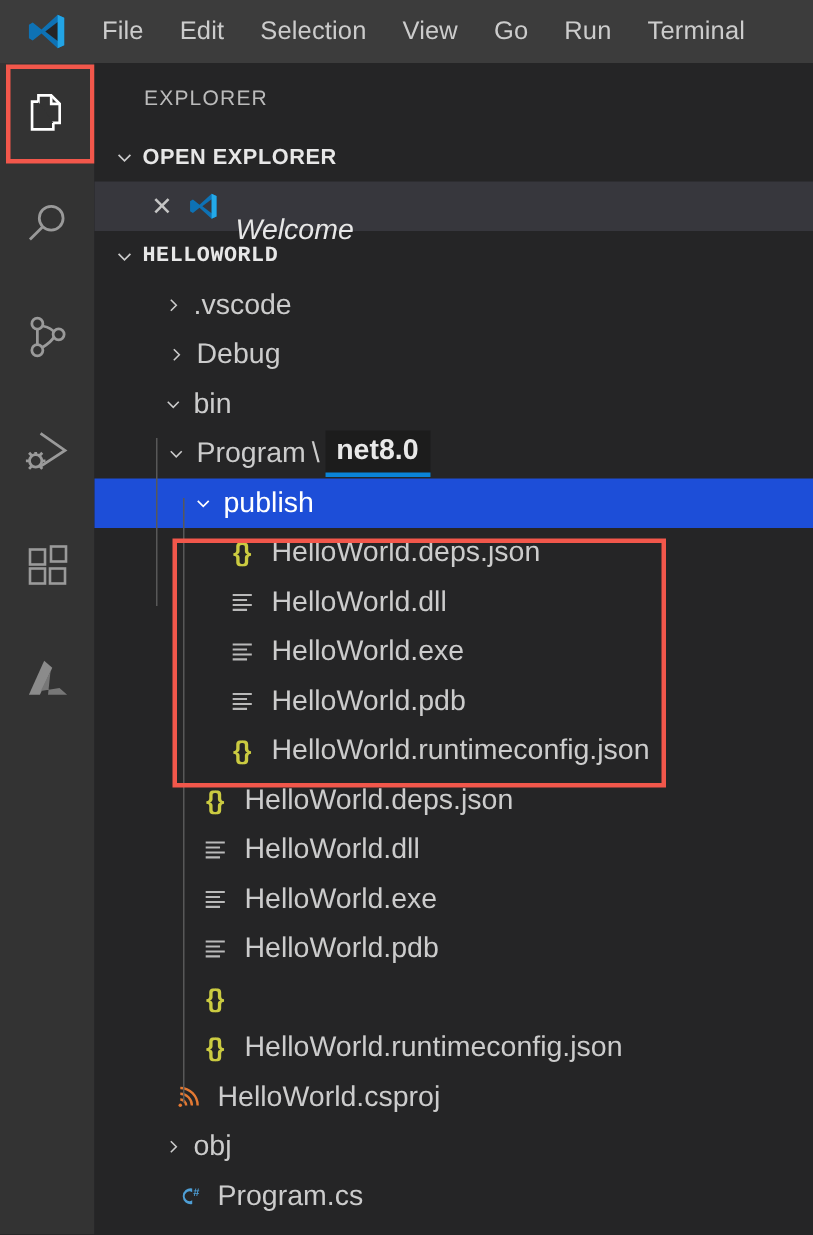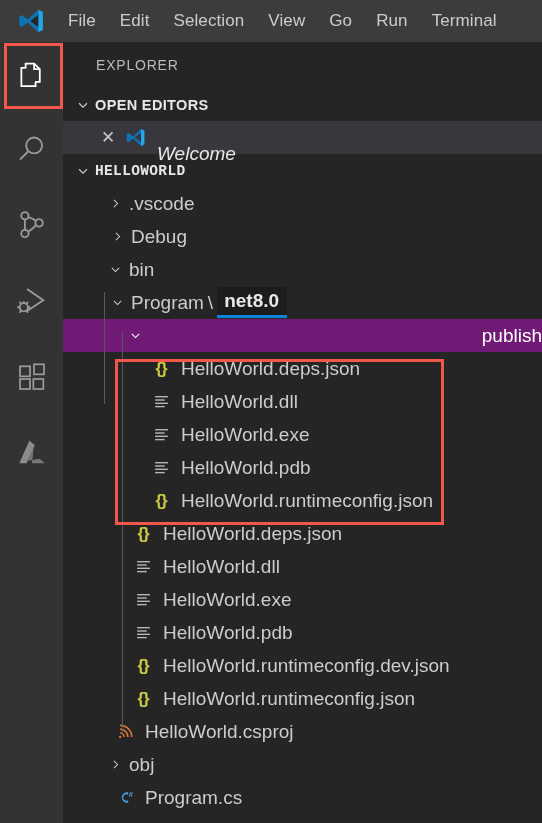--- a/index.html
+++ b/index.html
@@ -62,21 +62,21 @@
     letter-spacing:.35px;
   }
   .section-head .twisty{ width:24px; display:flex; justify-content:center; align-items:center; }
 
   
   .row{
     height:33px; display:flex; align-items:center;
     color:#cccccc; font-size:19px; white-space:nowrap;
     position:relative;
   }
-  .row.selected{ background:#701a75; color:#ffffff;justify-content:space-between; }
+  .row.selected{ background:#1d4ed8; color:#ffffff; }
   .row.open-editor{ background:#37373d; font-style:italic; color:#e7e7e7; }
 
   .twisty{
     width:24px; height:33px;
     display:flex; align-items:center; justify-content:center;
     flex:0 0 auto;
   }
   .twisty-blank{ width:24px; flex:0 0 auto; }
   .ficon{
     width:28px; height:33px;
@@ -216,21 +216,21 @@
   <div class="sidebar">
 
     <div class="sidebar-title">EXPLORER</div>
 
     <div class="section-head" style="padding-left:8px;">
       <span class="twisty">
         <svg width="14" height="14" viewBox="0 0 16 16" fill="none" stroke="#cccccc" stroke-width="1.3">
           <path d="M3.5 6 L8 10.5 L12.5 6"></path>
         </svg>
       </span>
-      <span>OPEN EDITORS</span>
+      <span>OPEN EXPLORER</span>
     </div>
 
     <div class="row open-editor" style="padding-left:32px;">
       <span class="oe-close">✕</span>
       <span class="ficon">
         <svg width="21" height="21" viewBox="0 0 32 32">
           <path d="M24.5 3.2 L29.5 5.6 V26.4 L24.5 28.8 L12.2 17.6 L5.5 22.8 L2.6 21.2 V10.8 L5.5 9.2 L12.2 14.4 Z" fill="#0e72b5"></path>
           <path d="M24.5 8.8 V23.2 L15.1 16 Z" fill="#37373d"></path>
           <path d="M24.5 3.2 L29.5 5.6 V26.4 L24.5 28.8 V3.2 Z" fill="#29b6f6" opacity="0.8"></path>
         </svg>
@@ -386,21 +386,20 @@
           <line x1="2" y1="9.7" x2="14" y2="9.7"></line>
             <line x1="2" y1="12.8" x2="11" y2="12.8"></line>
         </svg>
       </span>
       <span class="label" style="padding-left:6px;">HelloWorld.pdb</span>
     </div>
 
     <div class="row" style="padding-left:42px;">
       <span class="twisty-blank"></span>
       <span class="ficon json-icon">{}</span>
-      <span class="label" style="padding-left:6px;">HelloWorld.runtimeconfig.dev.json</span>
     </div>
 
     <div class="row" style="padding-left:42px;">
       <span class="twisty-blank"></span>
       <span class="ficon json-icon">{}</span>
       <span class="label" style="padding-left:6px;">HelloWorld.runtimeconfig.json</span>
     </div>
 
     <div class="row" style="padding-left:24px;">
       <span class="twisty-blank"></span>

